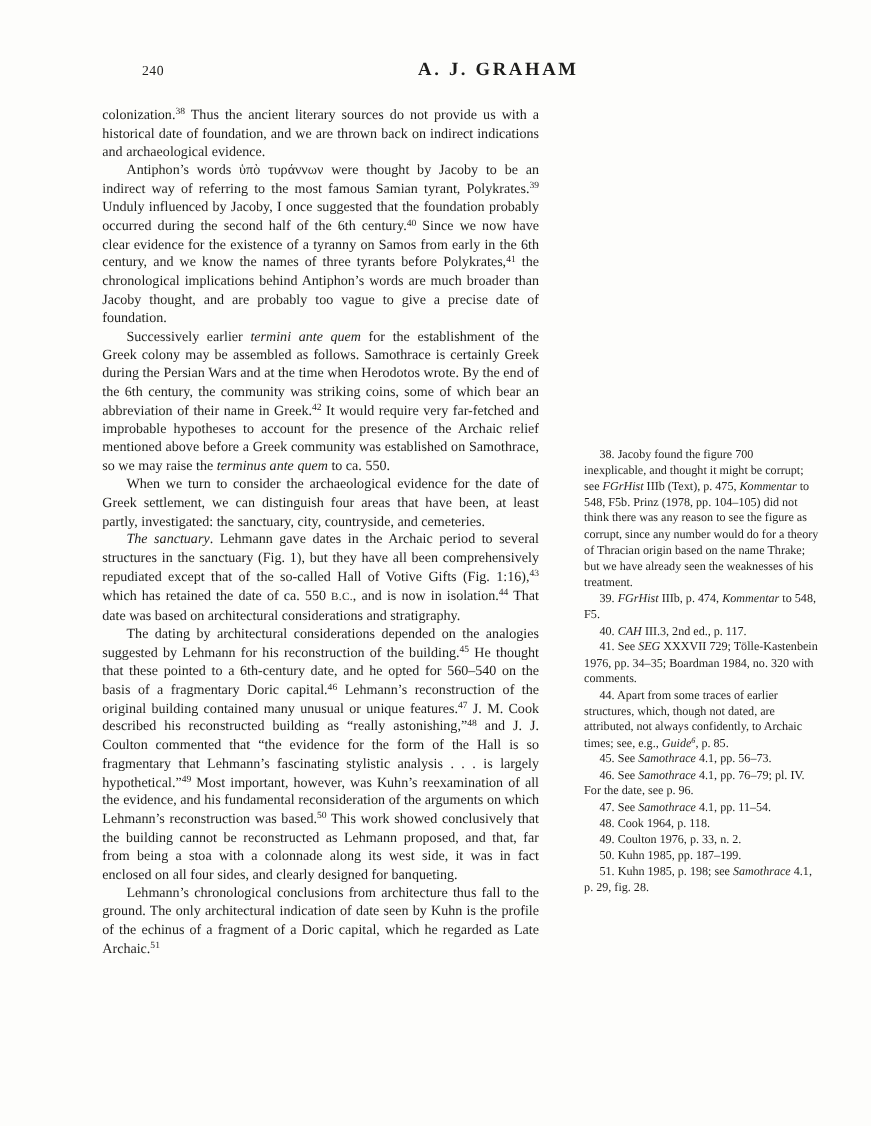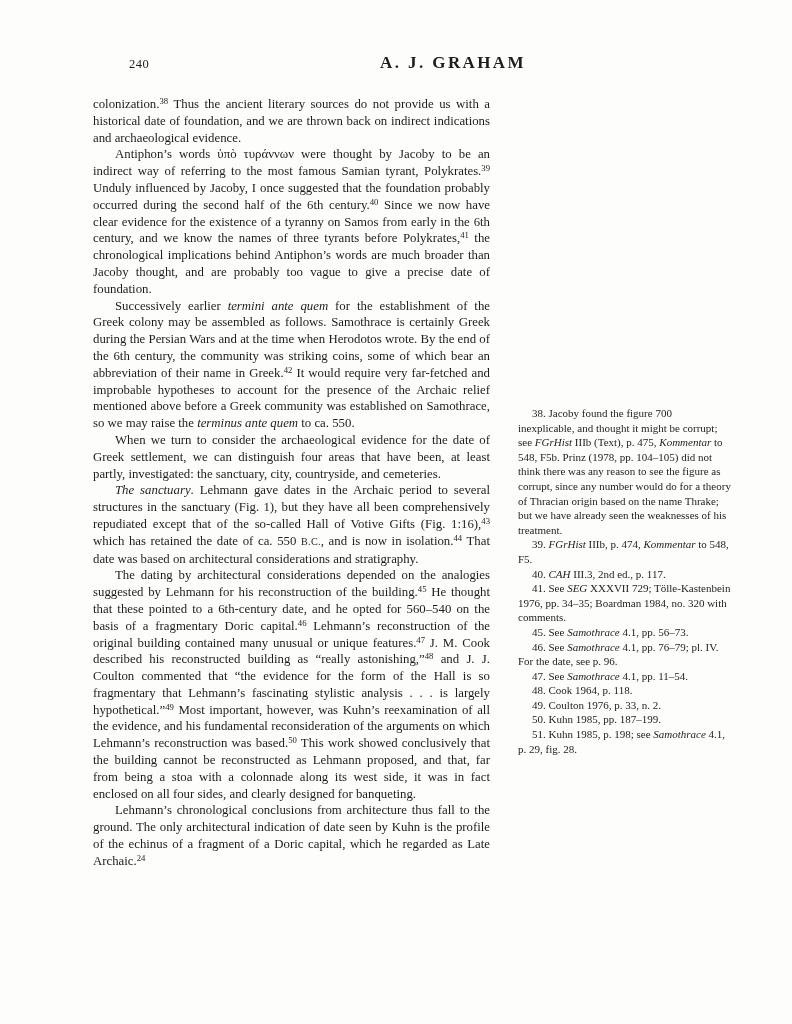--- a/index.html
+++ b/index.html
@@ -46,21 +46,21 @@
   }
   .main-column p {
     margin: 0;
   }
   .main-column p.indent {
     text-indent: 22px;
   }
   .footnotes-column {
     position: absolute;
     top: 406px;
-    left: 518px;
+    left: 531px;
     width: 213px;
     font-size: 11px;
     line-height: 14.6px;
     text-align: left;
   }
   .footnotes-column p {
     margin: 0;
     text-indent: 14px;
   }
   sup {
@@ -84,27 +84,28 @@
     <span class="page-number">240</span>
     <span class="running-head">A. J. GRAHAM</span>
   </div>
   <div class="main-column">
       <p class="no-indent">colonization.<sup>38</sup> Thus the ancient literary sources do not provide us with a historical date of foundation, and we are thrown back on indirect indications and archaeological evidence.</p>
       <p class="indent">Antiphon’s words ὑπὸ τυράννων were thought by Jacoby to be an indirect way of referring to the most famous Samian tyrant, Polykrates.<sup>39</sup> Unduly influenced by Jacoby, I once suggested that the foundation probably occurred during the second half of the 6th century.<sup>40</sup> Since we now have clear evidence for the existence of a tyranny on Samos from early in the 6th century, and we know the names of three tyrants before Polykrates,<sup>41</sup> the chronological implications behind Antiphon’s words are much broader than Jacoby thought, and are probably too vague to give a precise date of foundation.</p>
       <p class="indent">Successively earlier <em>termini ante quem</em> for the establishment of the Greek colony may be assembled as follows. Samothrace is certainly Greek during the Persian Wars and at the time when Herodotos wrote. By the end of the 6th century, the community was striking coins, some of which bear an abbreviation of their name in Greek.<sup>42</sup> It would require very far-fetched and improbable hypotheses to account for the presence of the Archaic relief mentioned above before a Greek community was established on Samothrace, so we may raise the <em>terminus ante quem</em> to ca. 550.</p>
       <p class="indent">When we turn to consider the archaeological evidence for the date of Greek settlement, we can distinguish four areas that have been, at least partly, investigated: the sanctuary, city, countryside, and cemeteries.</p>
       <p class="indent"><em>The sanctuary</em>. Lehmann gave dates in the Archaic period to several structures in the sanctuary (Fig. 1), but they have all been comprehensively repudiated except that of the so-called Hall of Votive Gifts (Fig. 1:16),<sup>43</sup> which has retained the date of ca. 550 <span class="sc">B.C.</span>, and is now in isolation.<sup>44</sup> That date was based on architectural considerations and stratigraphy.</p>
       <p class="indent">The dating by architectural considerations depended on the analogies suggested by Lehmann for his reconstruction of the building.<sup>45</sup> He thought that these pointed to a 6th-century date, and he opted for 560–540 on the basis of a fragmentary Doric capital.<sup>46</sup> Lehmann’s reconstruction of the original building contained many unusual or unique features.<sup>47</sup> J. M. Cook described his reconstructed building as “really astonishing,”<sup>48</sup> and J. J. Coulton commented that “the evidence for the form of the Hall is so fragmentary that Lehmann’s fascinating stylistic analysis . . . is largely hypothetical.”<sup>49</sup> Most important, however, was Kuhn’s reexamination of all the evidence, and his fundamental reconsideration of the arguments on which Lehmann’s reconstruction was based.<sup>50</sup> This work showed conclusively that the building cannot be reconstructed as Lehmann proposed, and that, far from being a stoa with a colonnade along its west side, it was in fact enclosed on all four sides, and clearly designed for banqueting.</p>
-      <p class="indent">Lehmann’s chronological conclusions from architecture thus fall to the ground. The only architectural indication of date seen by Kuhn is the profile of the echinus of a fragment of a Doric capital, which he regarded as Late Archaic.<sup>24</sup></p>
+      <p class="indent">Lehmann’s chronological conclusions from architecture thus fall to the ground. The only architectural indication of date seen by Kuhn is the profile of the echinus of a fragment of a Doric capital, which he regarded as Late Archaic.<sup>51</sup></p>
     </div>
   <div class="footnotes-column">
       <p>38. Jacoby found the figure 700 inexplicable, and thought it might be corrupt; see <em>FGrHist</em> IIIb (Text), p. 475, <em>Kommentar</em> to 548, F5b. Prinz (1978, pp. 104–105) did not think there was any reason to see the figure as corrupt, since any number would do for a theory of Thracian origin based on the name Thrake; but we have already seen the weaknesses of his treatment.</p>
       <p>39. <em>FGrHist</em> IIIb, p. 474, <em>Kommentar</em> to 548, F5.</p>
       <p>40. <em>CAH</em> III.3, 2nd ed., p. 117.</p>
       <p>41. See <em>SEG</em> XXXVII 729; Tölle-Kastenbein 1976, pp. 34–35; Boardman 1984, no. 320 with comments.</p>
+      <p>44. Apart from some traces of earlier structures, which, though not dated, are attributed, not always confidently, to Archaic times; see, e.g., <em>Guide</em><sup><em>6</em></sup>, p. 85.</p>
       <p>45. See <em>Samothrace</em> 4.1, pp. 56–73.</p>
       <p>46. See <em>Samothrace</em> 4.1, pp. 76–79; pl. IV. For the date, see p. 96.</p>
       <p>47. See <em>Samothrace</em> 4.1, pp. 11–54.</p>
       <p>48. Cook 1964, p. 118.</p>
       <p>49. Coulton 1976, p. 33, n. 2.</p>
       <p>50. Kuhn 1985, pp. 187–199.</p>
       <p>51. Kuhn 1985, p. 198; see <em>Samothrace</em> 4.1, p. 29, fig. 28.</p>
     </div>
 </div>
 

